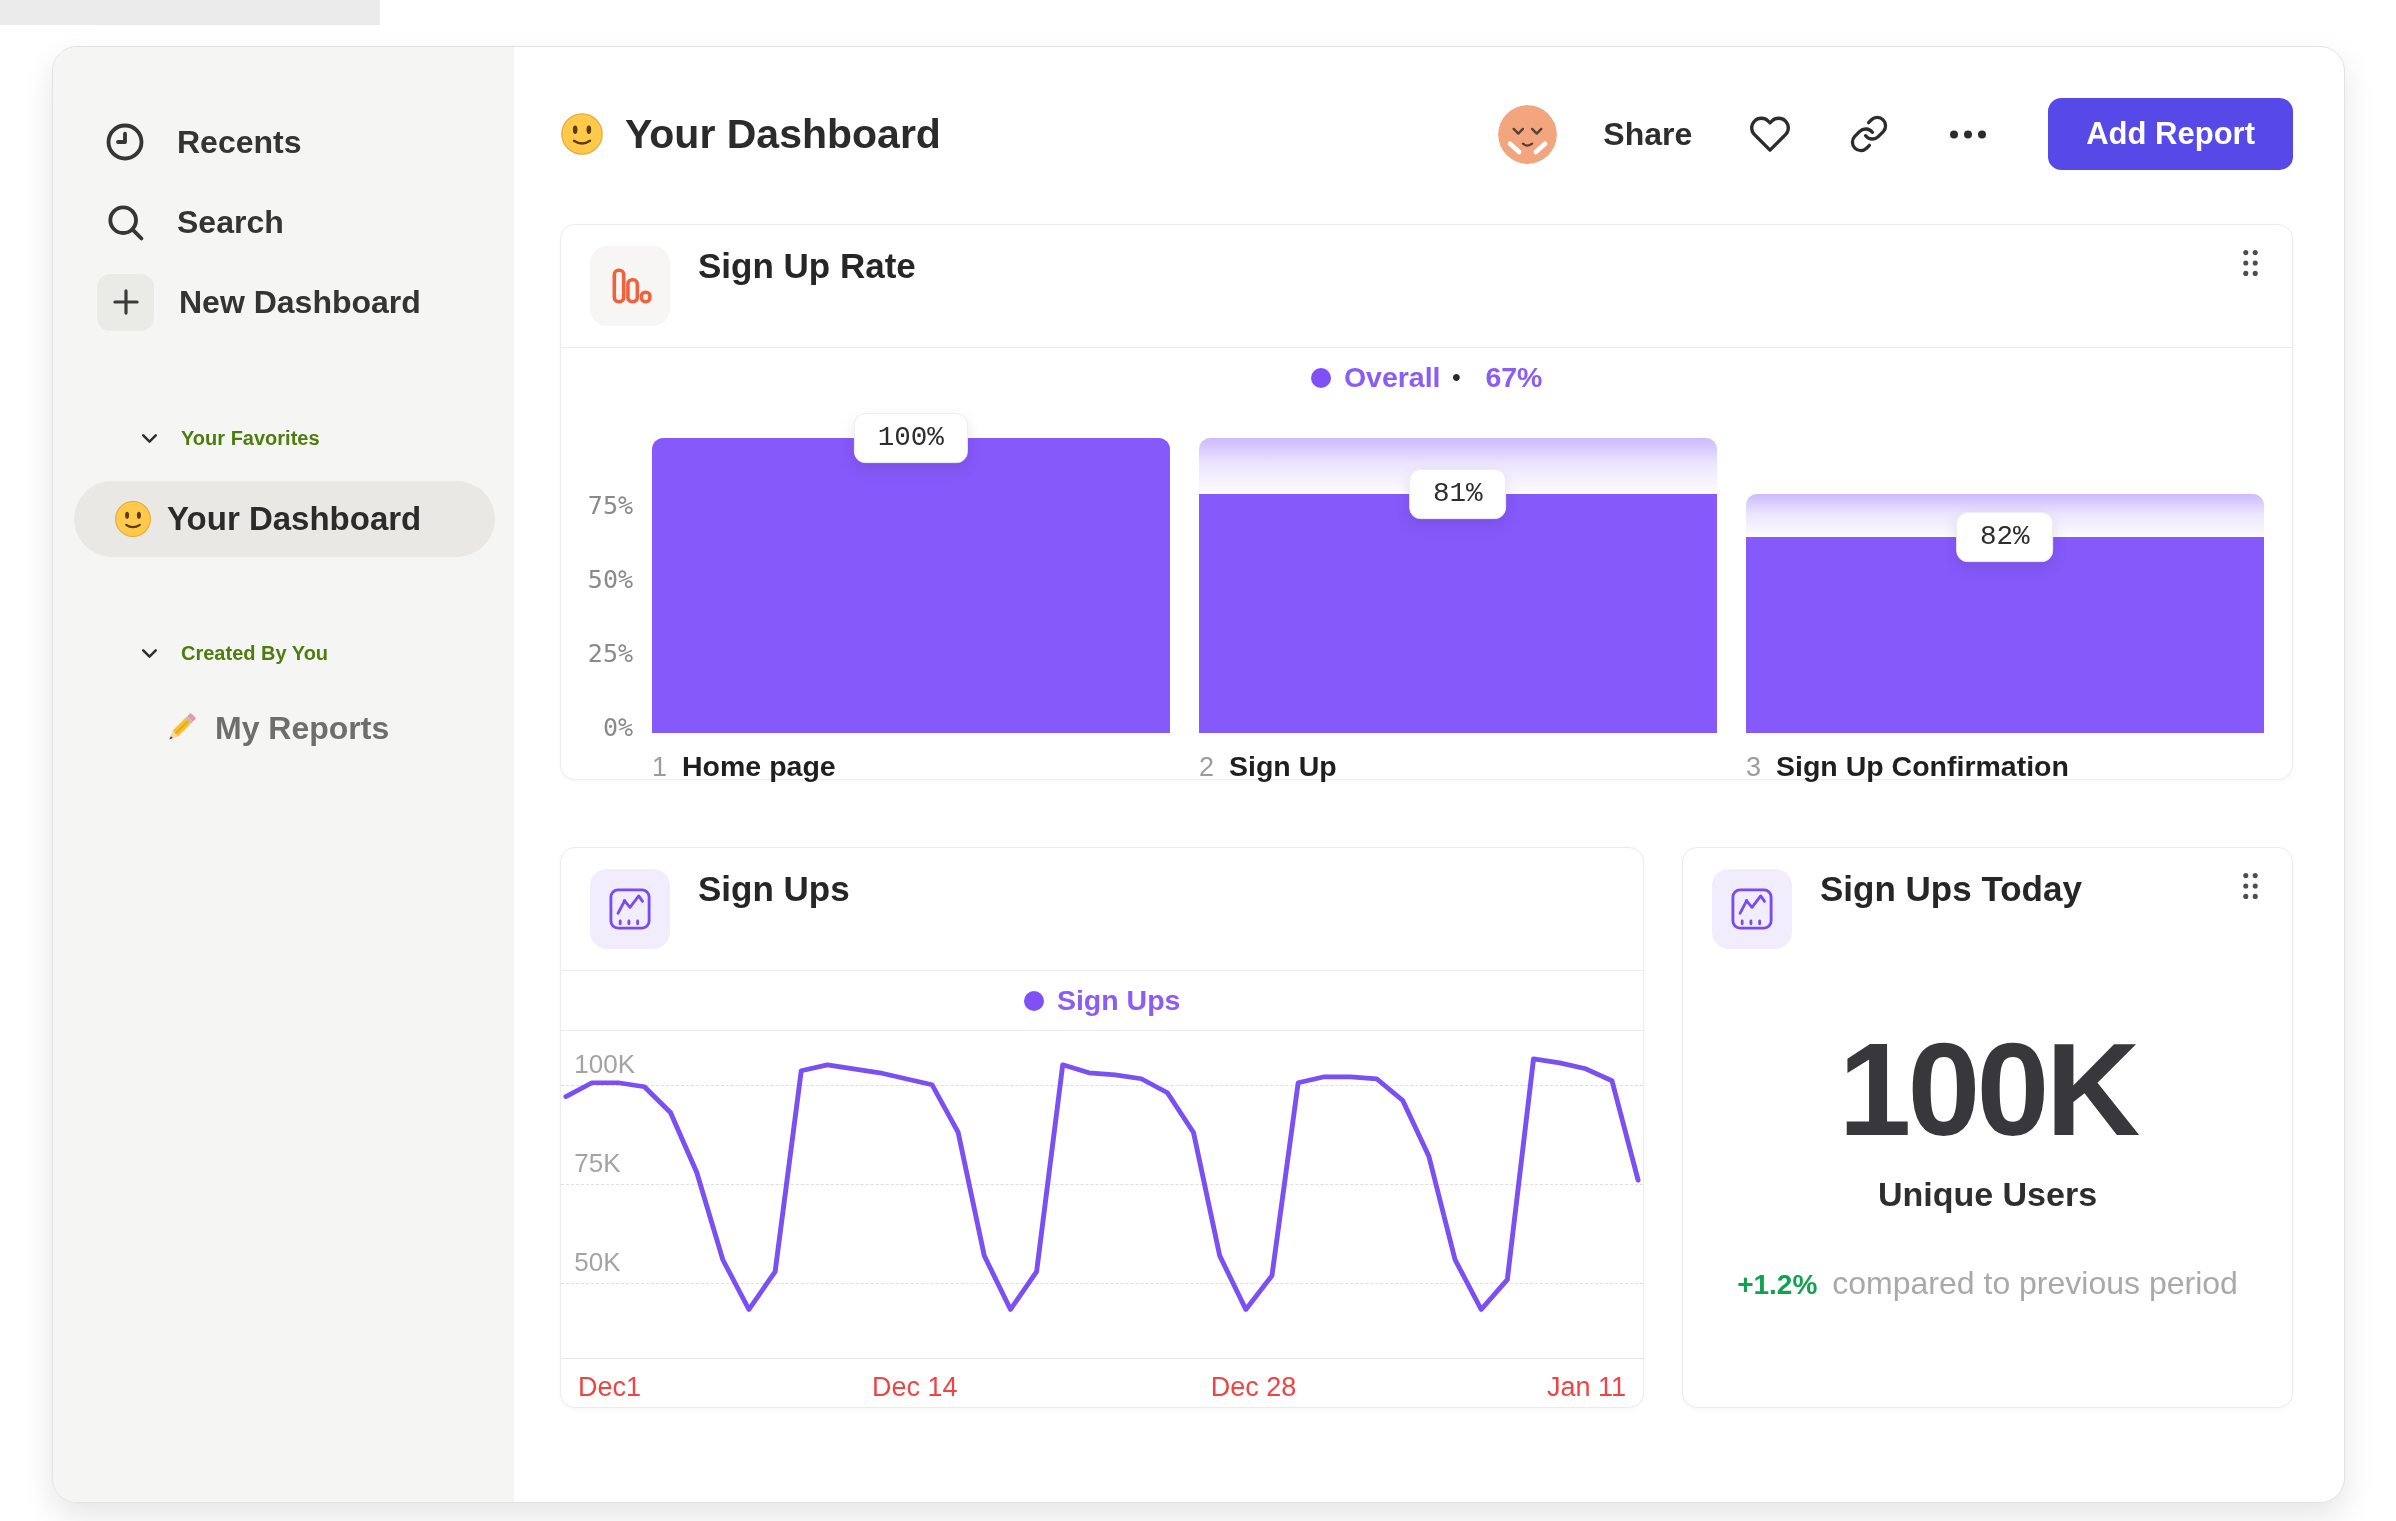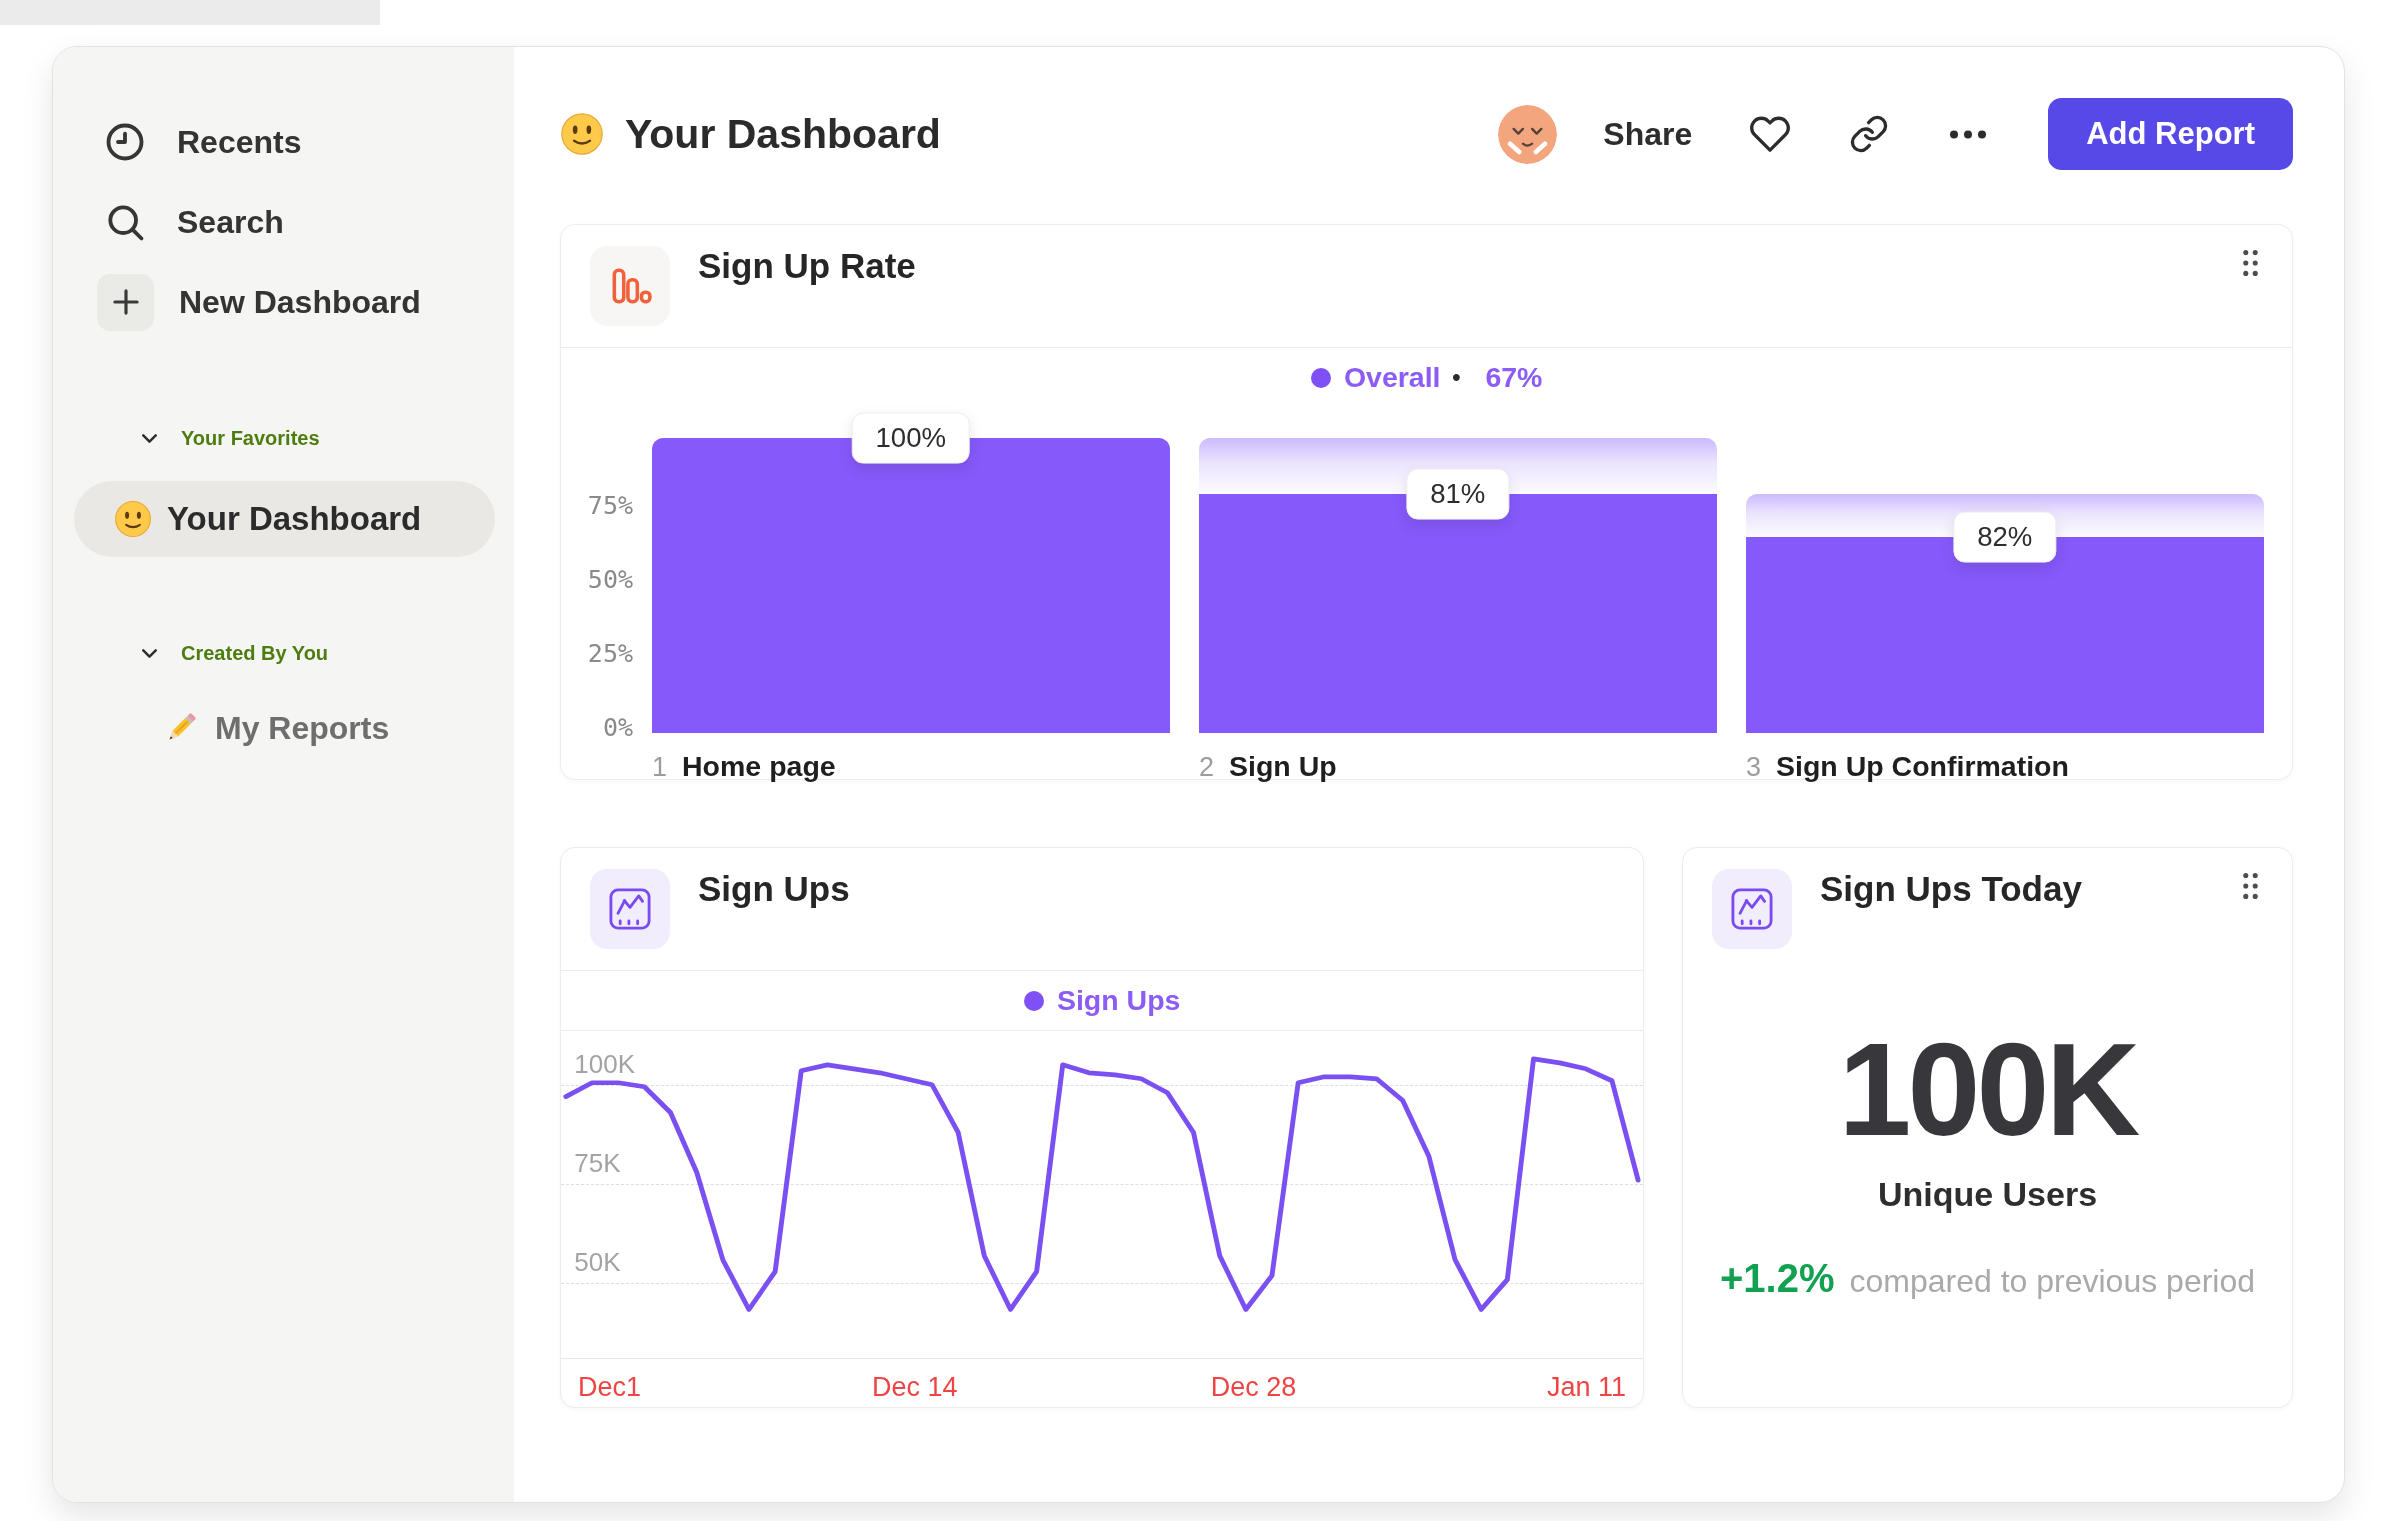--- a/index.html
+++ b/index.html
@@ -64,42 +64,42 @@
   .f-tick { position:absolute; right:19px; font-family:"DejaVu Sans Mono", monospace;
     font-size:25px; color:#8a8a8a; height:28.5px; line-height:28.5px; }
   .f-bars { flex:1; display:flex; gap:29.5px; height:320px; }
   .f-step { flex:1; position:relative; }
   .f-ghost { position:absolute; left:0; right:0; border-radius:11.4px 11.4px 0 0;
     background:linear-gradient(180deg, rgba(134,89,250,.42) 0%, rgba(134,89,250,.16) 45%, rgba(134,89,250,.02) 100%); }
   .f-solid { position:absolute; left:0; right:0; bottom:0; background:#8659fa; }
   .f-solid.first { border-radius:11.4px 11.4px 0 0; }
   .f-badge { position:absolute; left:50%; transform:translate(-50%,50%); background:#fff;
     border:1px solid #eeeeee; border-radius:11.4px; box-shadow:0 5.7px 15px rgba(0,0,0,.10);
-    padding:8.6px 23px; font-family:Liberation Sans, sans-serif; font-size:27.6px; color:#2d2d2d; white-space:nowrap; }
+    padding:8.6px 23px; font-family:Liberation Mono, monospace; font-size:27.6px; color:#2d2d2d; white-space:nowrap; }
   .f-labels { display:flex; gap:29.5px; padding:17px 28.5px 0 91px; }
   .f-lab { flex:1; display:flex; align-items:baseline; }
   .f-lab .num { font-size:27px; color:#9c9c9c; }
   .f-lab .txt { margin-left:15px; font-size:28.5px; font-weight:700; color:#1f1f1f; }
 
   
   .row2 { display:flex; gap:38px; margin-top:67px; }
   .card-line { width:1084px; height:561px; }
   .plot-wrap { position:relative; height:328px; border-bottom:1.9px solid #e8e8e8; }
   .plot-wrap svg { position:absolute; inset:0; }
   .gridline { position:absolute; left:0; right:0; border-top:1.9px dashed #dedede; }
   .g-lab { position:absolute; left:13.3px; font-size:26px; color:#a3a3a3; transform:translateY(-115%); }
   .x-labels { position:relative; height:48px; }
   .x-lab { position:absolute; top:13.3px; font-size:27px; color:#ef4444; white-space:nowrap; }
 
   .card-today { flex:1; height:561px; }
   .big-num { text-align:center; margin-top:44px; font-size:131px; font-weight:700;
     color:#37373c; letter-spacing:-3.8px; }
   .big-cap { text-align:center; margin-top:9.5px; font-size:34px; font-weight:700; color:#2e2e2e; }
   .delta-row { display:flex; justify-content:center; align-items:baseline; margin-top:42px; }
-  .delta { font-size:40px; font-weight:700; }
+  .delta { font-size:28px; font-weight:700;margin-top:13px; }
   .delta-cap { margin-left:15px; font-size:32px; color:#a9a9a9; }
   svg { display:block; }
 </style>
 </head>
 <body>
 
 <div class="top-strip"></div>
 
 <div class="window">
 

